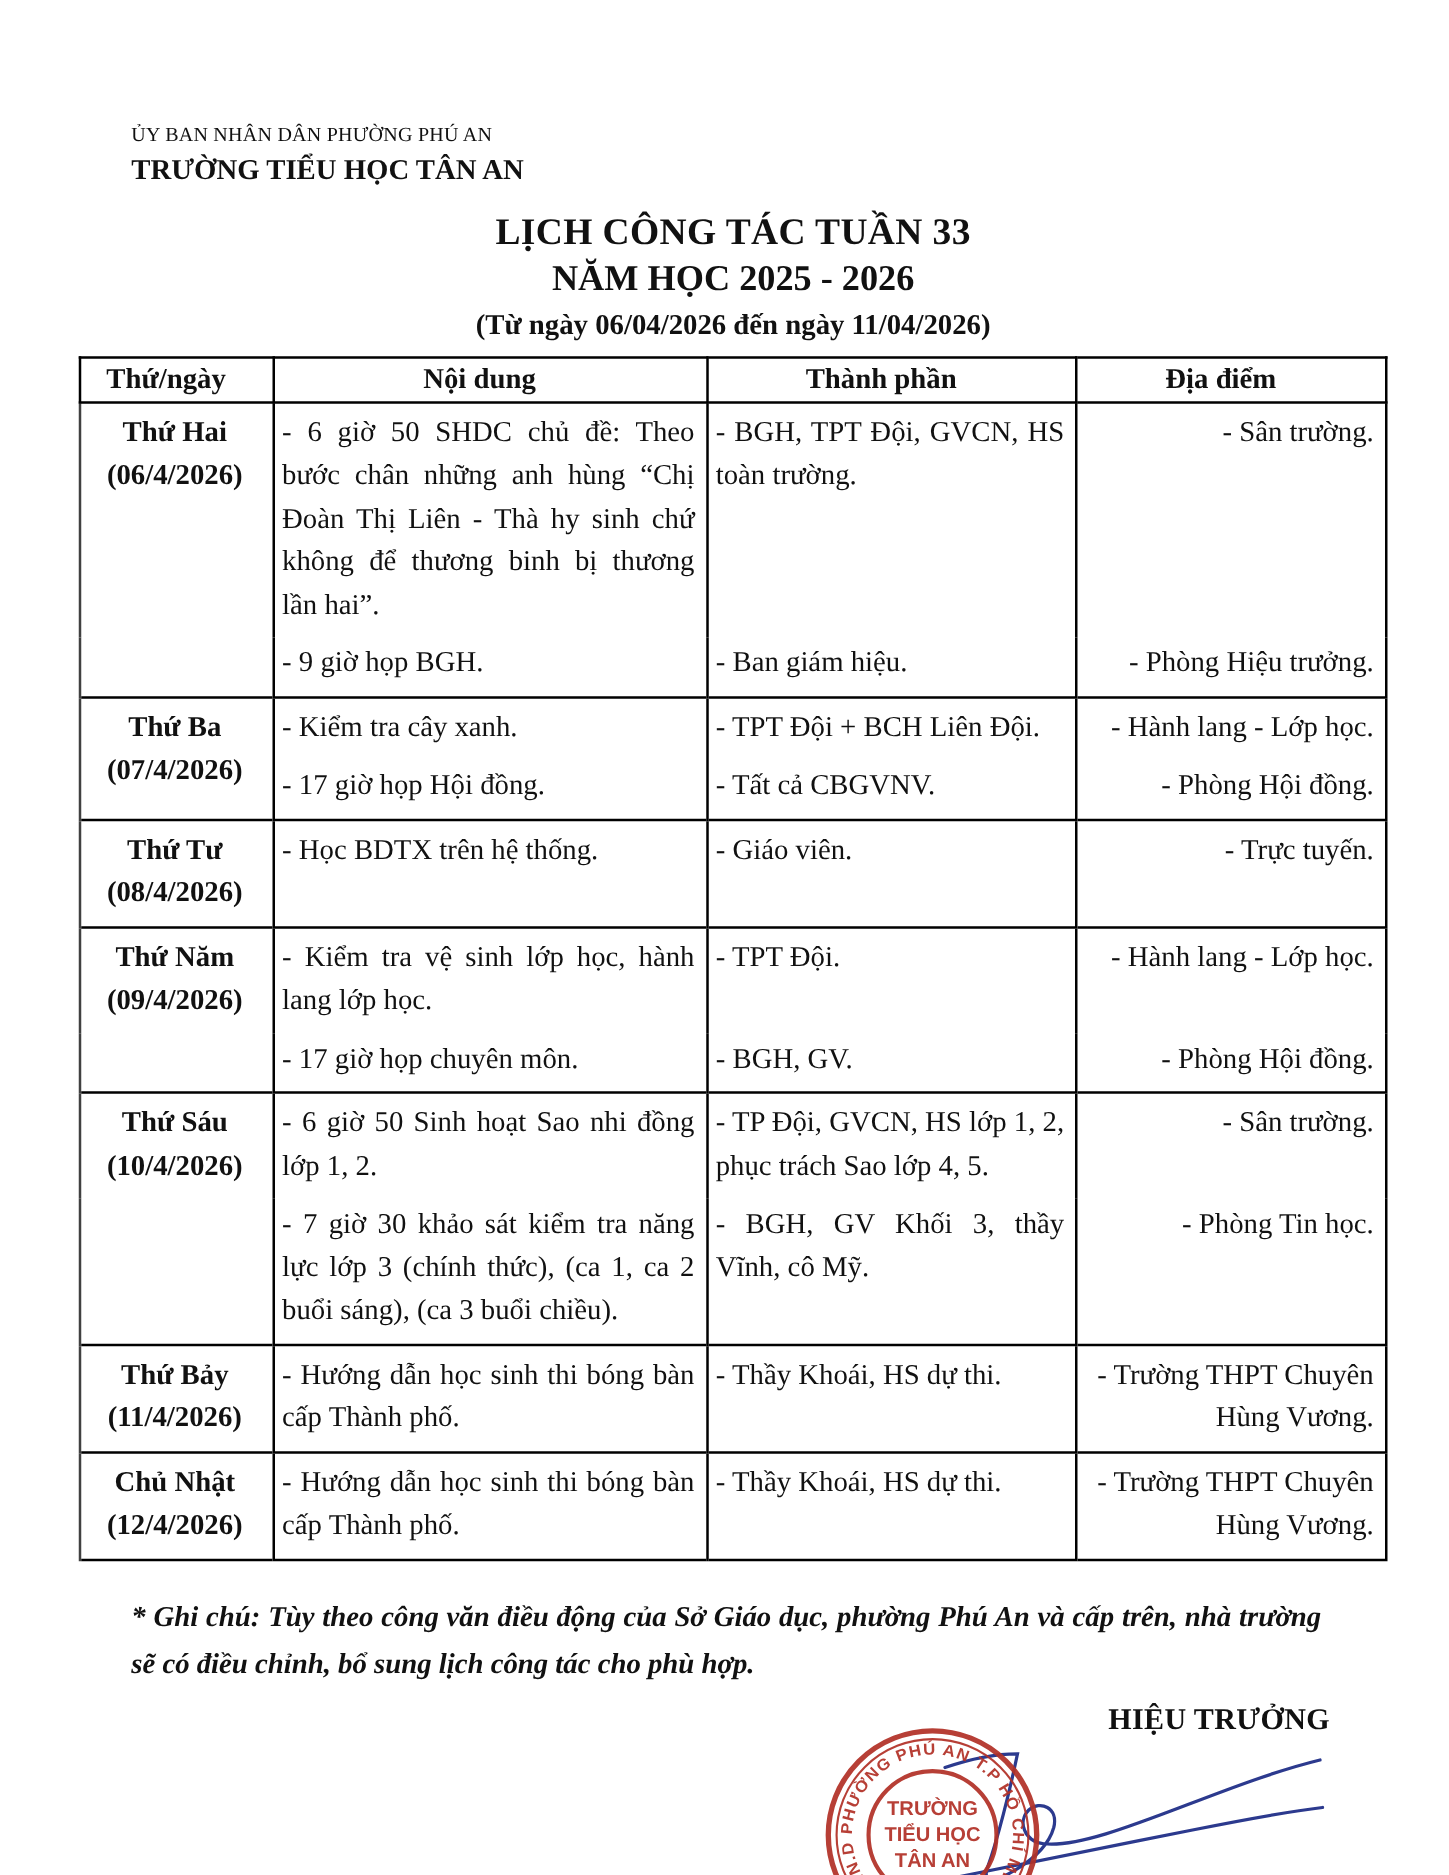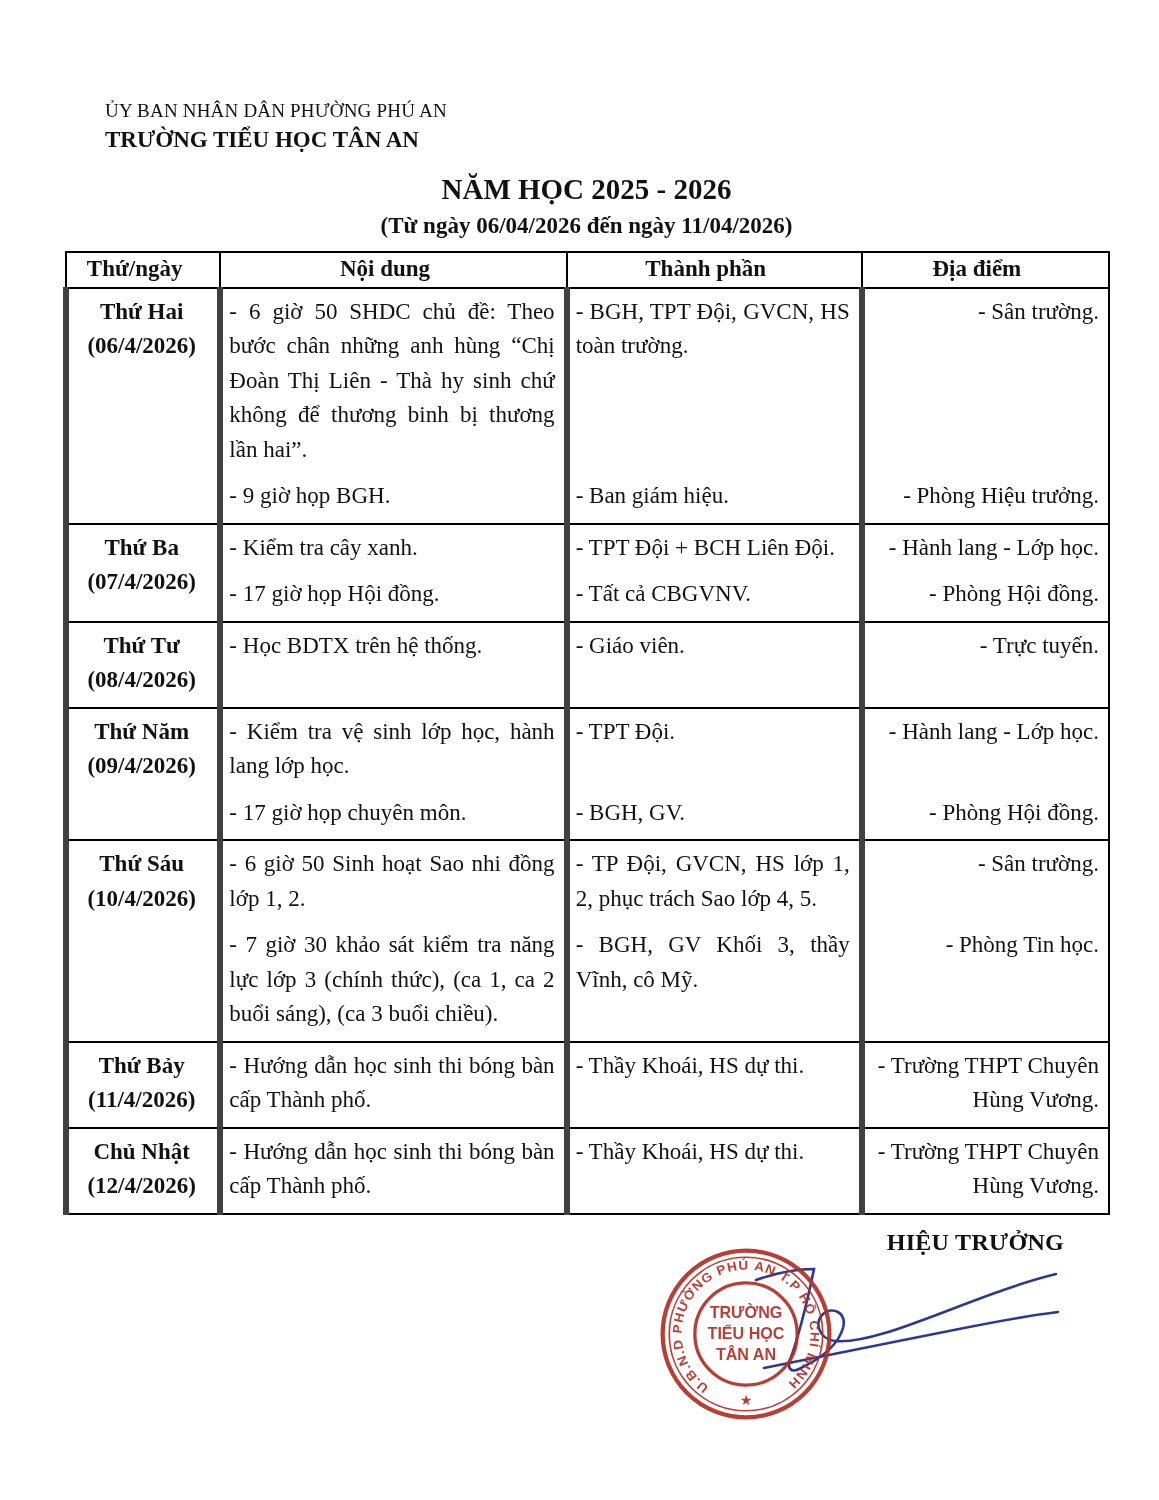--- a/index.html
+++ b/index.html
@@ -8,42 +8,42 @@
     font-family: "Liberation Serif", "DejaVu Serif", serif;
     color: #111111;
   }
   .page {
     width: 1159px;
     min-height: 1500px;
     background: #ffffff;
     padding: 98px 49px 30px 63px;
   }
   .org-block { margin-left: 42px; }
-  .org-line1 { font-size: 19px; line-height: 1.35; letter-spacing: 0.2px; }
+  .org-line1 { font-size: 16px; line-height: 1.35; letter-spacing: 0.2px; }
   .org-line2 { font-size: 23px; font-weight: bold; line-height: 1.35; }
   .title-block { text-align: center; margin-top: 18px; }
   .doc-title { font-size: 30px; font-weight: bold; letter-spacing: 0.3px; }
   .doc-year  { font-size: 29px; font-weight: bold; margin-top: 4px; }
   .doc-range { font-size: 23px; font-weight: bold; margin-top: 7px; }
 
   table.schedule {
     width: 100%;
     margin-top: 12px;
     border-collapse: collapse;
     table-layout: fixed;
   }
   table.schedule, table.schedule th { border: 2px solid #000; }
   table.schedule th {
     font-size: 23px;
     font-weight: bold;
     padding: 3px 21px 5px 4px;
     text-align: center;
   }
   table.schedule td {
-    border-left: 6px solid #404040;
+    border-left: 2px solid #404040;
     border-right: 2px solid #000;
     font-size: 23px;
     line-height: 1.5;
     vertical-align: top;
     padding: 6px 9px 9px 6px;
   }
   table.schedule tr.day-start td { border-top: 2px solid #000; }
   td.day-cell {
     text-align: center;
     vertical-align: middle;
@@ -88,20 +88,21 @@
 <body>
 
 <div class="page">
 
   <div class="org-block">
     <div class="org-line1">ỦY BAN NHÂN DÂN PHƯỜNG PHÚ AN</div>
     <div class="org-line2">TRƯỜNG TIỂU HỌC TÂN AN</div>
   </div>
 
   <div class="title-block">
+    <div class="doc-title">LỊCH CÔNG TÁC TUẦN 33</div>
     <div class="doc-year">NĂM HỌC 2025 - 2026</div>
     <div class="doc-range">(Từ ngày 06/04/2026 đến ngày 11/04/2026)</div>
   </div>
 
   <table class="schedule">
     <colgroup>
       <col style="width:14.8%">
       <col style="width:33.2%">
       <col style="width:28.3%">
       <col style="width:23.7%">
@@ -194,20 +195,21 @@
             <div>Chủ Nhật</div>
             <div>(12/4/2026)</div>
           </td>
           <td class="cell-content">- Hướng dẫn học sinh thi bóng bàn cấp Thành phố.</td>
           <td class="cell-participants">- Thầy Khoái, HS dự thi.</td>
           <td class="cell-location">- Trường THPT Chuyên Hùng Vương.</td>
         </tr>
       </tbody>
   </table>
 
+  <p class="note">* Ghi chú: Tùy theo công văn điều động của Sở Giáo dục, phường Phú An và cấp trên, nhà trường sẽ có điều chỉnh, bổ sung lịch công tác cho phù hợp.</p>
 
   <div class="sign-zone">
     <div class="sign-title">HIỆU TRƯỞNG</div>
     <div class="sign-canvas">
 
       <svg class="ink-svg" width="420" height="165" viewBox="0 0 420 165" color="#2c3a8e">
         <g fill="none" stroke="currentColor" stroke-width="2.6" stroke-linecap="round">
           <path d="M 112 24 C 135 16, 152 13, 170 13 C 164 42, 154 82, 146 104 C 143 112, 147 117, 155 113 C 174 104, 194 90, 199 72 C 203 56, 188 50, 179 58 C 170 67, 175 83, 191 85 C 235 90, 330 38, 412 18"></path>
           <path d="M 120 112 C 160 104, 240 88, 310 74 C 345 67, 380 60, 414 56"></path>
         </g>

